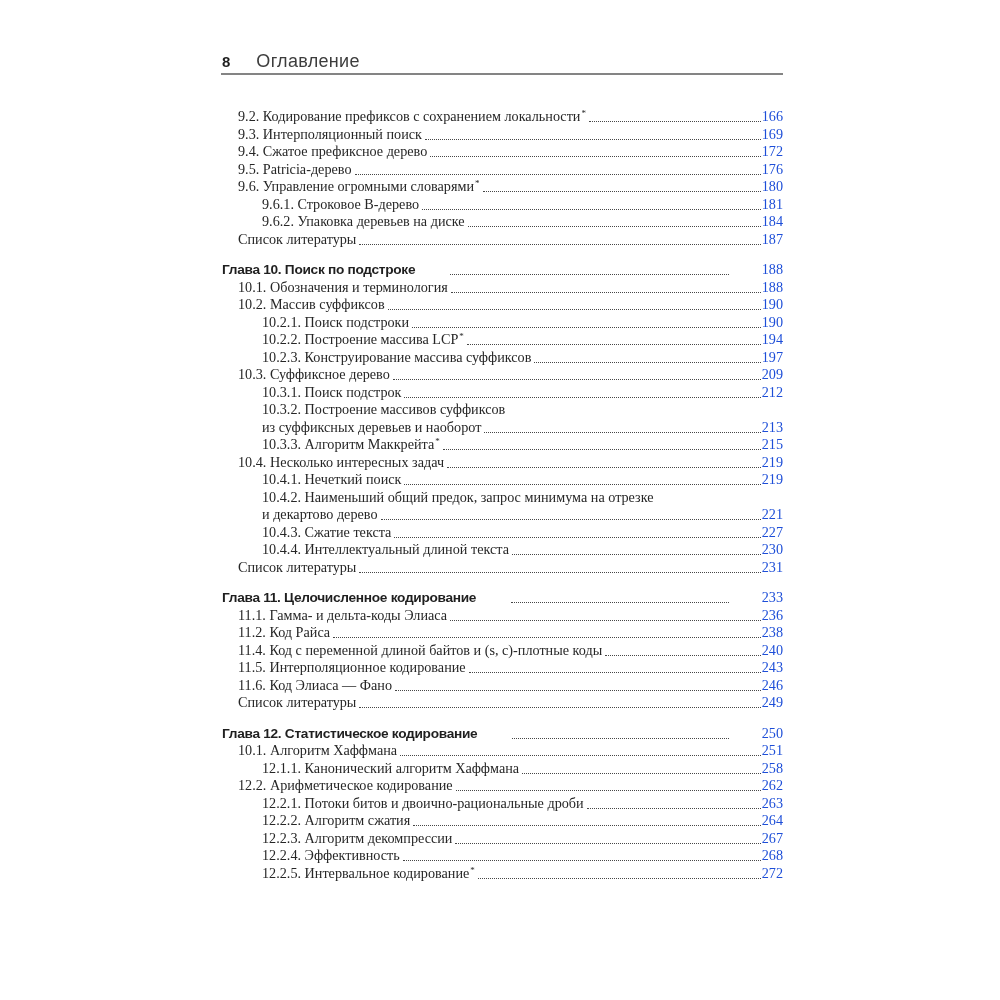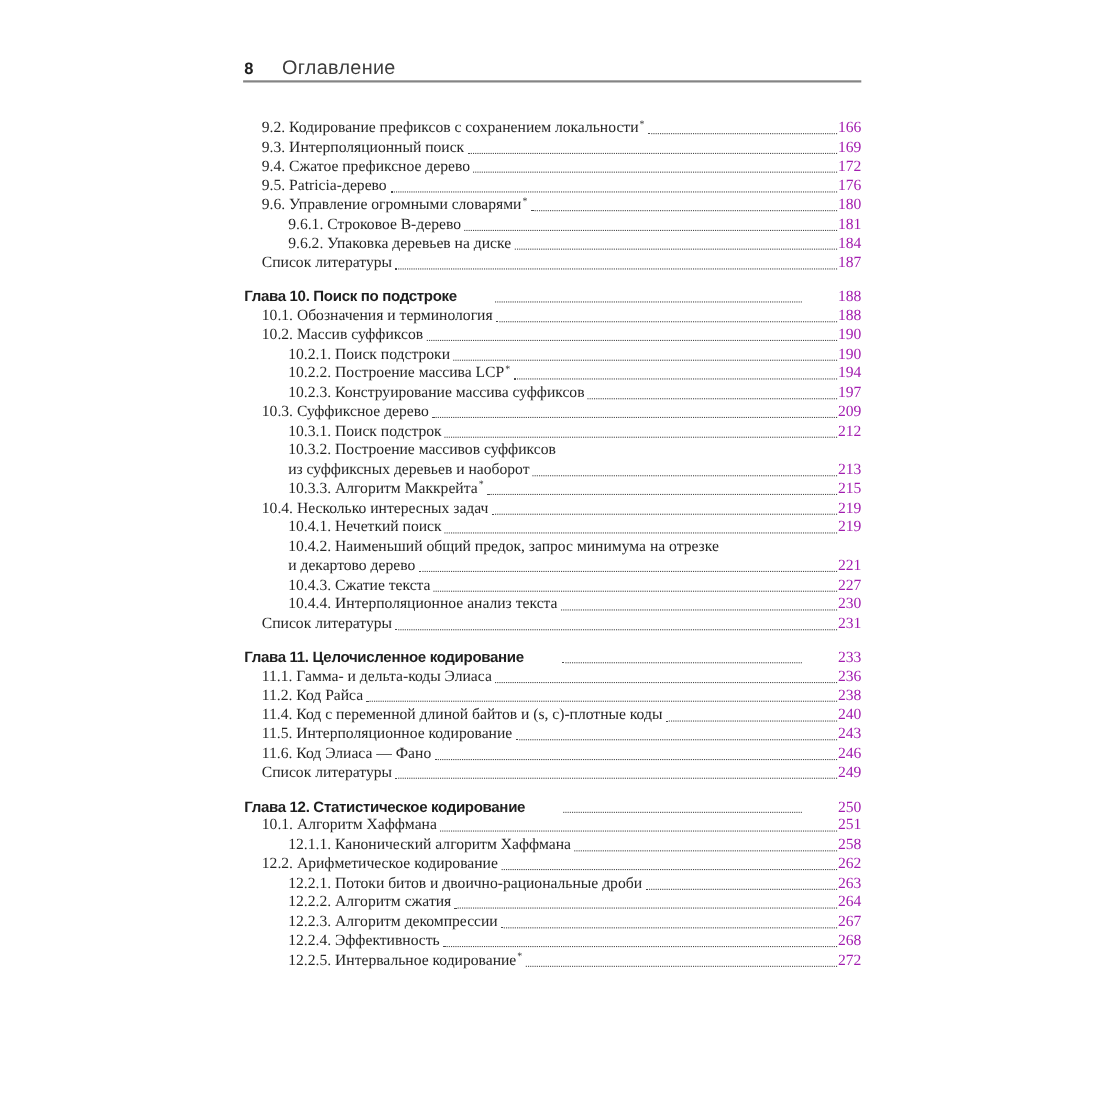--- a/index.html
+++ b/index.html
@@ -83,21 +83,21 @@
   }
   .leader {
     flex: 1;
     min-width: 8px;
     align-self: flex-end;
     margin: 0 1px 3.5px 3px;
     border-bottom: 1.7px dotted #474747;
   }
   .pg {
     font-size: 14.2px;
-    color: #a21caf;
+    color: #1d4ed8;
   }
   .gap { height: 13px; }
 </style>
 </head>
 <body>
 
 <div class="page">
   <header class="page-header">
     <span class="pagenum">8</span>
     <span class="running-title">Оглавление</span>
@@ -215,21 +215,21 @@
         <span class="title">и декартово дерево</span>
         <span class="leader"></span>
         <span class="pg">221</span>
       </div>
       <div class="row l2">
         <span class="title">10.4.3. Сжатие текста</span>
         <span class="leader"></span>
         <span class="pg">227</span>
       </div>
       <div class="row l2">
-        <span class="title">10.4.4. Интерполяционное анализ текста</span>
+        <span class="title">10.4.4. Интеллектуальный длиной текста</span>
         <span class="leader"></span>
         <span class="pg">230</span>
       </div>
       <div class="row l1">
         <span class="title">Список литературы</span>
         <span class="leader"></span>
         <span class="pg">231</span>
       </div>
       <div class="gap"></div>
       <div class="row chapter">

